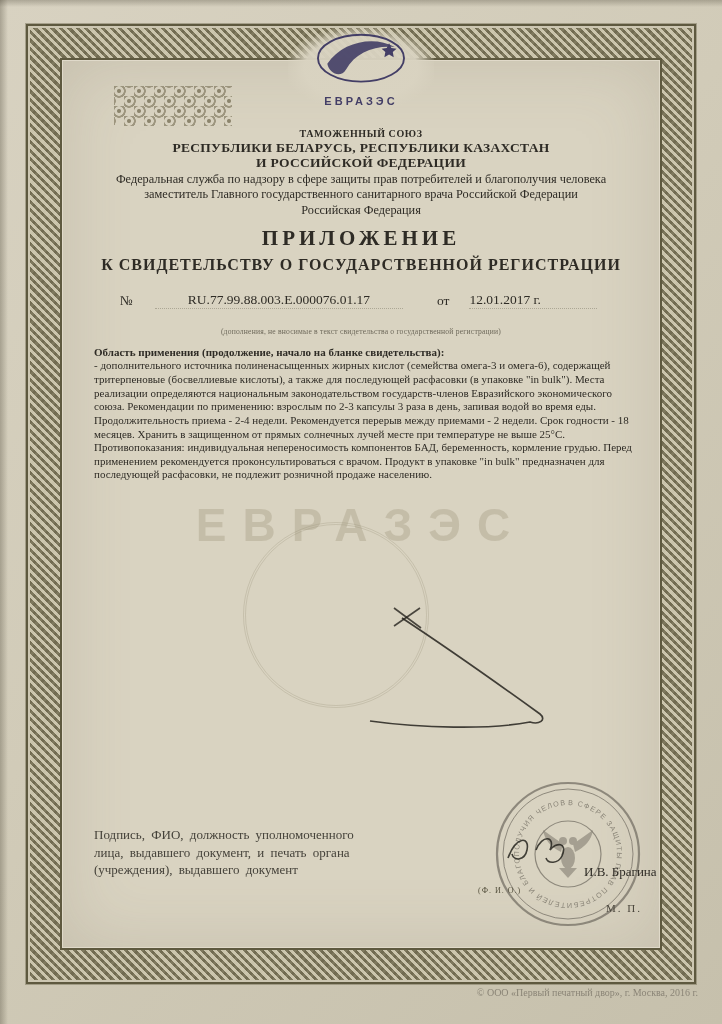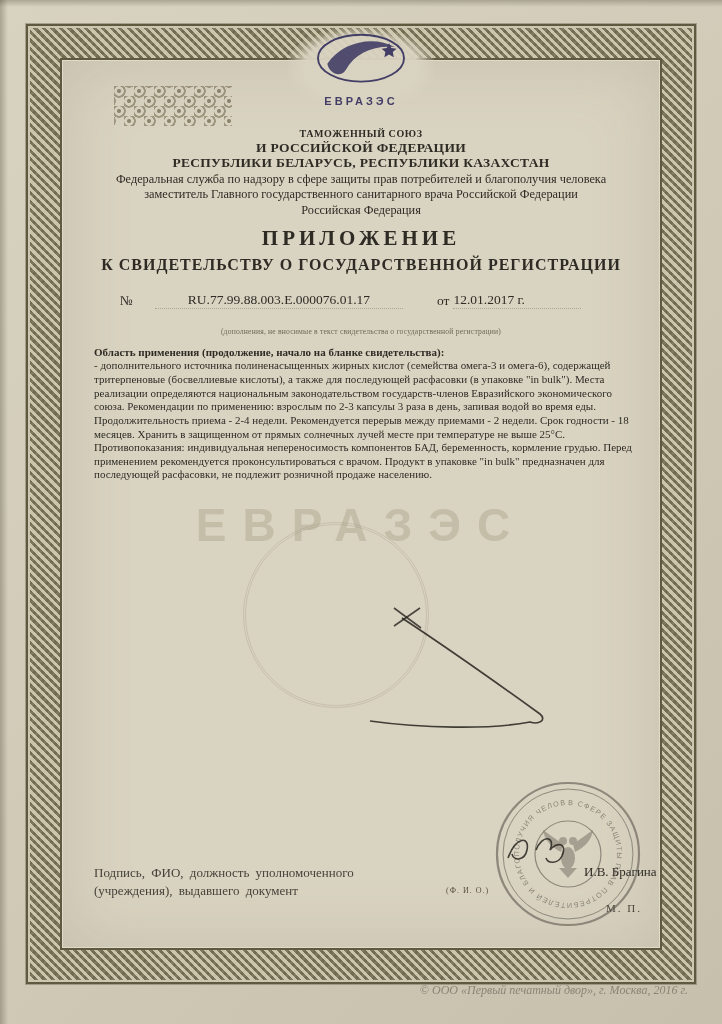--- a/index.html
+++ b/index.html
@@ -60,54 +60,54 @@
   .h-bold{font-size:13.5px;font-weight:bold;letter-spacing:.3px;line-height:1.15;}
   .h-reg{font-size:12.3px;line-height:1.12;margin-top:2px;}
   .caption{font-size:7.6px;color:#6d685a;letter-spacing:.2px;margin-top:24px;}
   .caption2{font-size:7.6px;color:#6d685a;letter-spacing:.2px;margin-top:18px;}
   .title1{font-size:21px;font-weight:bold;letter-spacing:4px;margin-top:8px;}
   .title2{font-size:16px;font-weight:bold;letter-spacing:1px;margin-top:5px;}
 
   .number-row{display:flex;align-items:flex-end;margin:18px 30px 0 58px;font-size:13.5px;text-align:left;}
   .num-label{margin-right:22px;}
   .num-value{width:248px;text-align:center;border-bottom:1px dotted rgba(90,85,70,.35);}
-  .of-label{margin:0 4px 0 34px;}
+  .of-label{margin:0 20px 0 34px;}
   .num-date{width:128px;text-align:left;border-bottom:1px dotted rgba(90,85,70,.35);}
 
   .body-block{margin:10px 20px 12px 32px;text-align:left;font-size:11px;line-height:1.24;}
   .body-heading{font-weight:bold;}
 
   .signature-svg{position:absolute;left:240px;top:536px;width:280px;height:150px;z-index:3;}
 
   .left-note{position:absolute;left:32px;top:766px;width:344px;z-index:3;
-    font-size:13px;line-height:1.35;color:#45423a;word-spacing:3px;text-align:left;margin-top:38px;}
+    font-size:13px;line-height:1.35;color:#45423a;word-spacing:3px;text-align:left;}
 
   .stamp-wrap{position:absolute;left:430px;top:718px;width:152px;height:152px;z-index:3;}
   .signer-name{position:absolute;left:522px;top:804px;font-size:13px;color:#2e2b25;z-index:4;white-space:nowrap;}
-  .fio-caption{position:absolute;left:384px;top:826px;font-size:8px;letter-spacing:1px;color:#56523f;z-index:4;}
+  .fio-caption{position:absolute;left:416px;top:826px;font-size:8px;letter-spacing:1px;color:#56523f;z-index:4;}
   .mp-mark{position:absolute;left:544px;top:842px;font-size:11px;letter-spacing:2px;color:#4a463c;z-index:4;}
 
-  .print-credit{position:absolute;right:34px;bottom:26px;font-size:12px;color:#8b8577;z-index:6;font-style:italic;}
+  .print-credit{position:absolute;right:24px;bottom:26px;font-size:10px;color:#8b8577;z-index:6;}
 </style>
 </head>
 <body>
 
 <div class="page">
 
   <div class="frame"></div>
 
   <div class="paper">
 
     <div class="watermark-text">ЕВРАЗЭС</div>
     <div class="watermark-seal"></div>
 
     <div class="content">
       <div class="h-bold1">ТАМОЖЕННЫЙ СОЮЗ</div>
+      <div class="h-bold">РЕСПУБЛИКИ БЕЛАРУСЬ, РЕСПУБЛИКИ КАЗАХСТАН</div>
       <div class="h-bold">И РОССИЙСКОЙ ФЕДЕРАЦИИ</div>
-      <div class="h-bold">РЕСПУБЛИКИ БЕЛАРУСЬ, РЕСПУБЛИКИ КАЗАХСТАН</div>
       <div class="h-reg">Федеральная служба по надзору в сфере защиты прав потребителей и благополучия человека</div>
       <div class="h-reg">заместитель Главного государственного санитарного врача Российской Федерации</div>
       <div class="h-reg">Российская Федерация</div>
 
 
       <div class="title1">ПРИЛОЖЕНИЕ</div>
       <div class="title2">К СВИДЕТЕЛЬСТВУ О ГОСУДАРСТВЕННОЙ РЕГИСТРАЦИИ</div>
 
       <div class="number-row">
         <span class="num-label">№</span>
@@ -125,20 +125,21 @@
     </div>
 
     <svg class="signature-svg" viewBox="0 0 280 150">
       <path d="M92 30 L118 12" stroke="#24221d" stroke-width="1.6" fill="none" opacity=".8"></path>
       <path d="M92 12 L119 32" stroke="#24221d" stroke-width="1.6" fill="none" opacity=".8"></path>
       <path d="M100 22 C150 55 202 92 238 118 C245 124 237 129 228 126 C188 134 118 132 68 125" stroke="#24221d" stroke-width="1.7" fill="none" opacity=".85"></path>
     </svg>
 
     <div class="left-note">
       <div>Подпись, ФИО, должность уполномоченного</div>
+      <div>лица, выдавшего документ, и печать органа</div>
       <div>(учреждения), выдавшего документ</div>
     </div>
 
     <div class="stamp-wrap">
       <svg viewBox="0 0 152 152" width="152" height="152">
         <circle cx="76" cy="76" r="71" fill="none" stroke="#7b766a" stroke-width="2.2" opacity=".8"></circle>
         <circle cx="76" cy="76" r="65" fill="none" stroke="#7b766a" stroke-width="1" opacity=".8"></circle>
         <circle cx="76" cy="76" r="33" fill="none" stroke="#7b766a" stroke-width="1.2" opacity=".8"></circle>
         <defs>
           <path id="rimPath" d="M76 27 A49 49 0 1 1 75.99 27" fill="none"></path>

